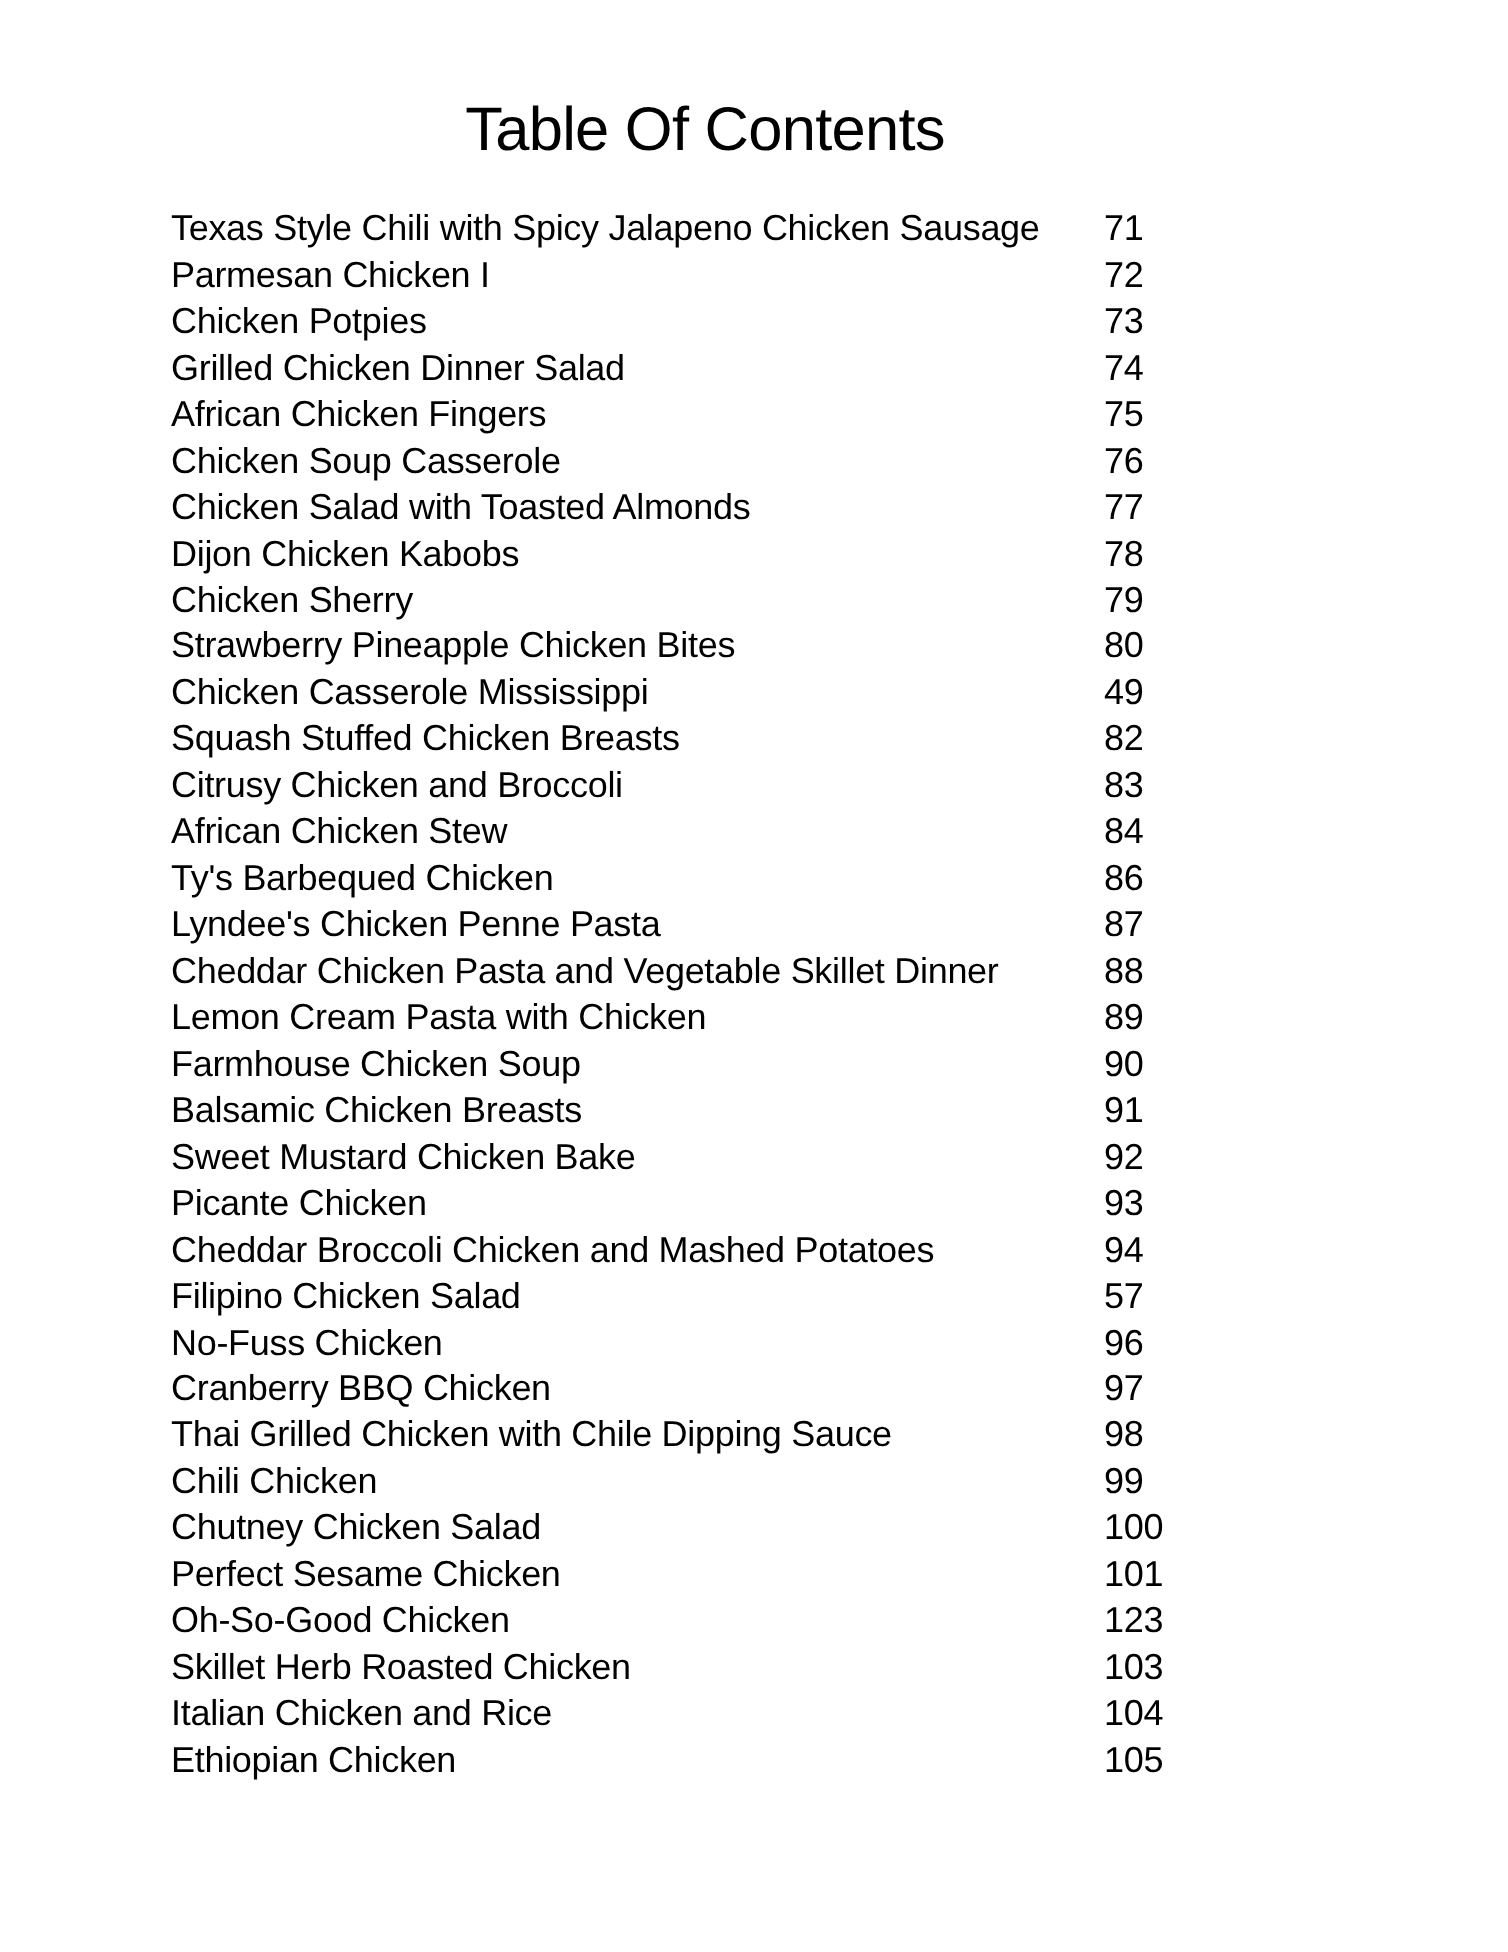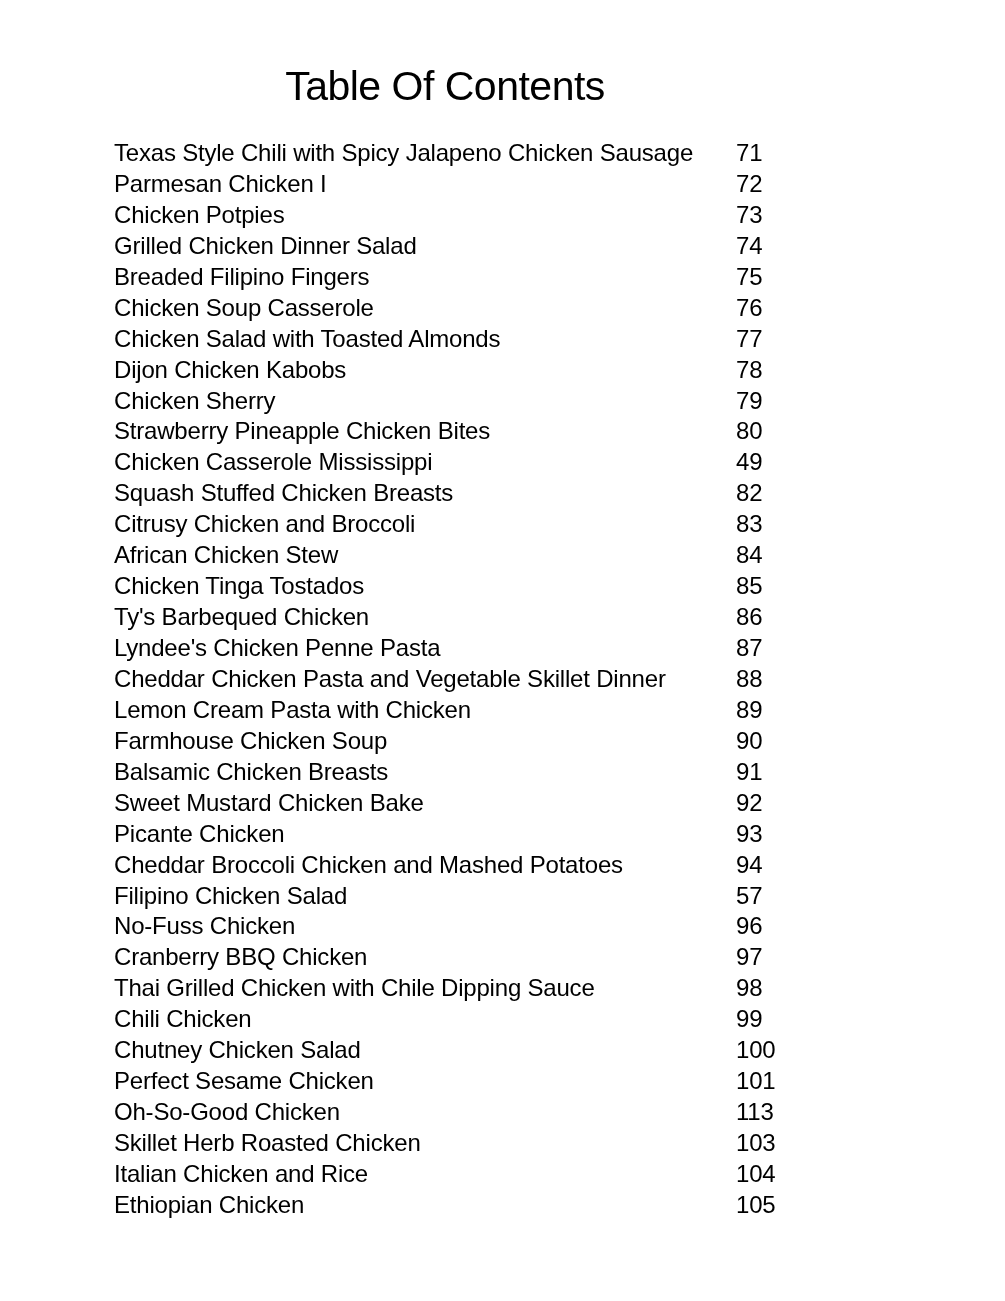--- a/index.html
+++ b/index.html
@@ -19,20 +19,21 @@
       position: absolute;
       top: 60px;
       left: 0;
       width: 890px;
       text-align: center;
       font-size: 41px;
       font-weight: normal;
       letter-spacing: -0.5px;
       margin: 0;
       line-height: 52px;
+      padding-left: 25px;
     }
     .toc {
       position: absolute;
       top: 137px;
       left: 114px;
       width: 700px;
       margin: 0;
       padding: 0;
       list-style: none;
     }
@@ -72,21 +73,21 @@
     </li>
     <li class="toc-row">
       <span class="toc-name">Chicken Potpies</span>
       <span class="toc-page">73</span>
     </li>
     <li class="toc-row">
       <span class="toc-name">Grilled Chicken Dinner Salad</span>
       <span class="toc-page">74</span>
     </li>
     <li class="toc-row">
-      <span class="toc-name">Breaded Filipino Fingers</span>
+      <span class="toc-name">African Chicken Fingers</span>
       <span class="toc-page">75</span>
     </li>
     <li class="toc-row">
       <span class="toc-name">Chicken Soup Casserole</span>
       <span class="toc-page">76</span>
     </li>
     <li class="toc-row">
       <span class="toc-name">Chicken Salad with Toasted Almonds</span>
       <span class="toc-page">77</span>
     </li>
@@ -112,24 +113,20 @@
     </li>
     <li class="toc-row">
       <span class="toc-name">Citrusy Chicken and Broccoli</span>
       <span class="toc-page">83</span>
     </li>
     <li class="toc-row">
       <span class="toc-name">African Chicken Stew</span>
       <span class="toc-page">84</span>
     </li>
     <li class="toc-row">
-      <span class="toc-name">Chicken Tinga Tostados</span>
-      <span class="toc-page">85</span>
-    </li>
-    <li class="toc-row">
       <span class="toc-name">Ty's Barbequed Chicken</span>
       <span class="toc-page">86</span>
     </li>
     <li class="toc-row">
       <span class="toc-name">Lyndee's Chicken Penne Pasta</span>
       <span class="toc-page">87</span>
     </li>
     <li class="toc-row">
       <span class="toc-name">Cheddar Chicken Pasta and Vegetable Skillet Dinner</span>
       <span class="toc-page">88</span>
@@ -181,21 +178,21 @@
     <li class="toc-row">
       <span class="toc-name">Chutney Chicken Salad</span>
       <span class="toc-page">100</span>
     </li>
     <li class="toc-row">
       <span class="toc-name">Perfect Sesame Chicken</span>
       <span class="toc-page">101</span>
     </li>
     <li class="toc-row">
       <span class="toc-name">Oh-So-Good Chicken</span>
-      <span class="toc-page">113</span>
+      <span class="toc-page">123</span>
     </li>
     <li class="toc-row">
       <span class="toc-name">Skillet Herb Roasted Chicken</span>
       <span class="toc-page">103</span>
     </li>
     <li class="toc-row">
       <span class="toc-name">Italian Chicken and Rice</span>
       <span class="toc-page">104</span>
     </li>
     <li class="toc-row">

